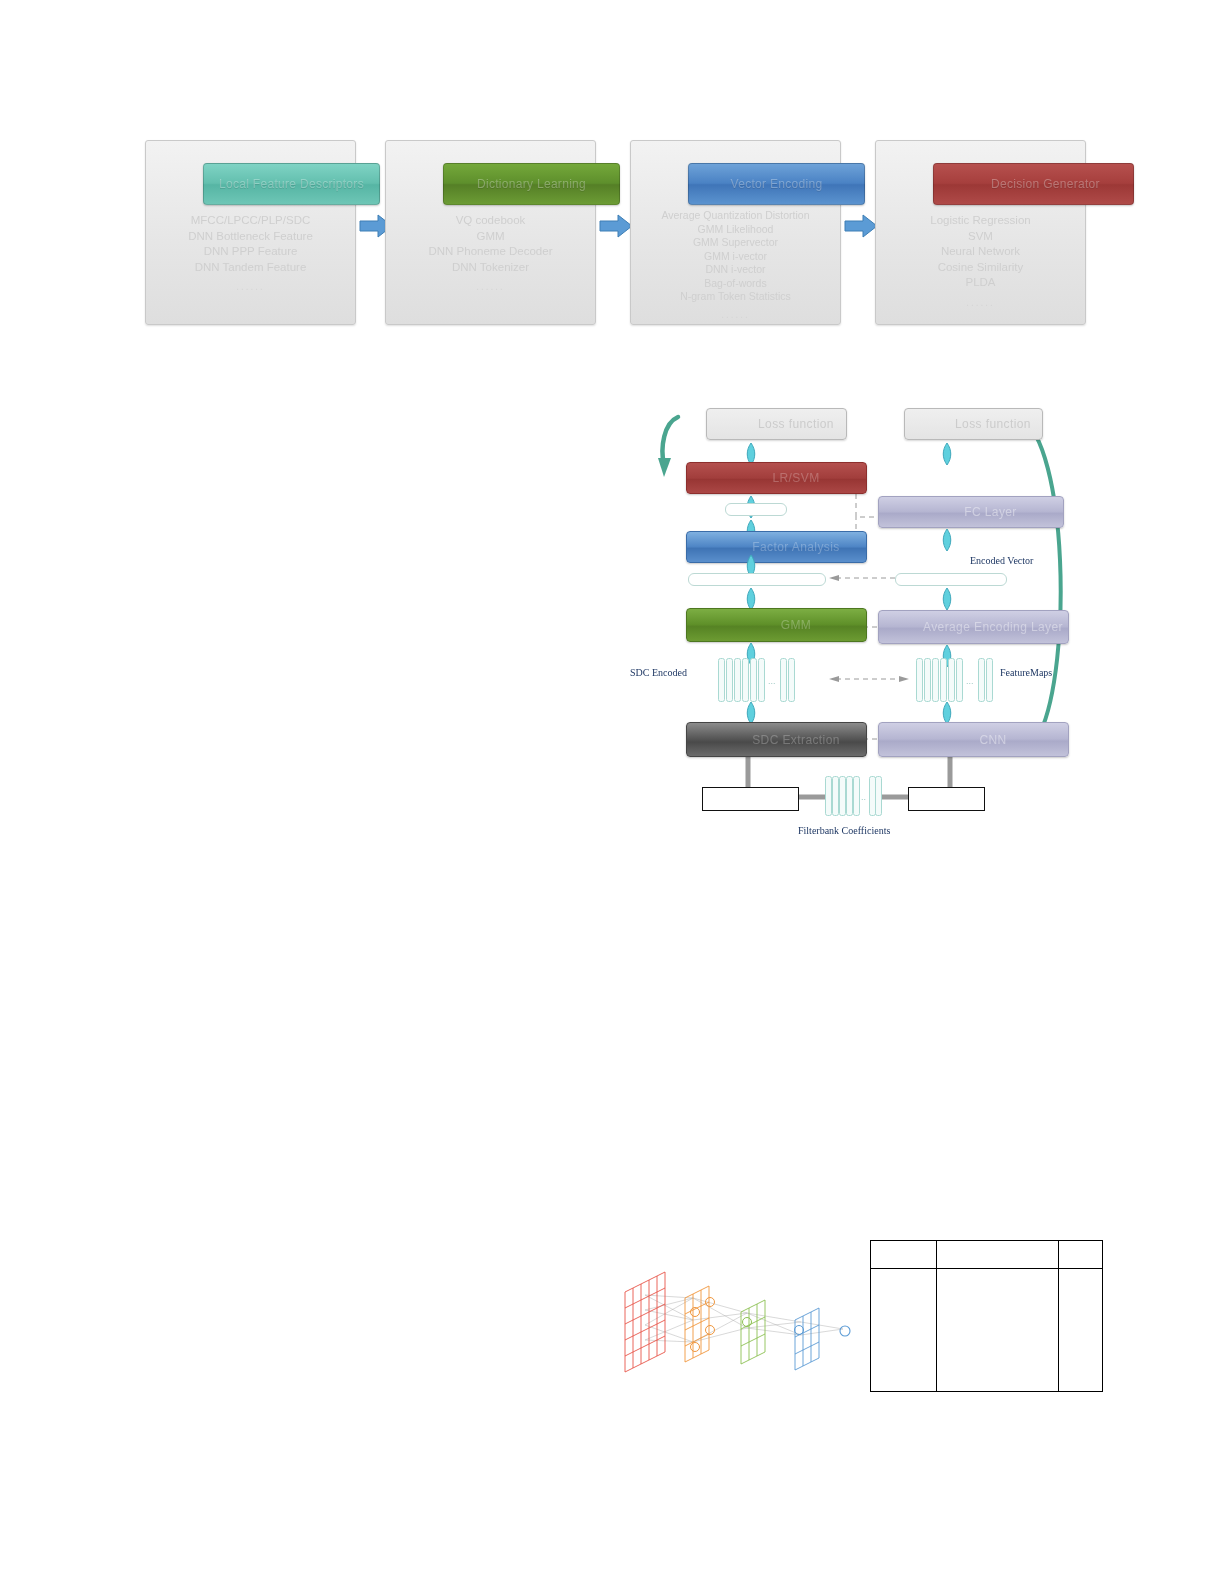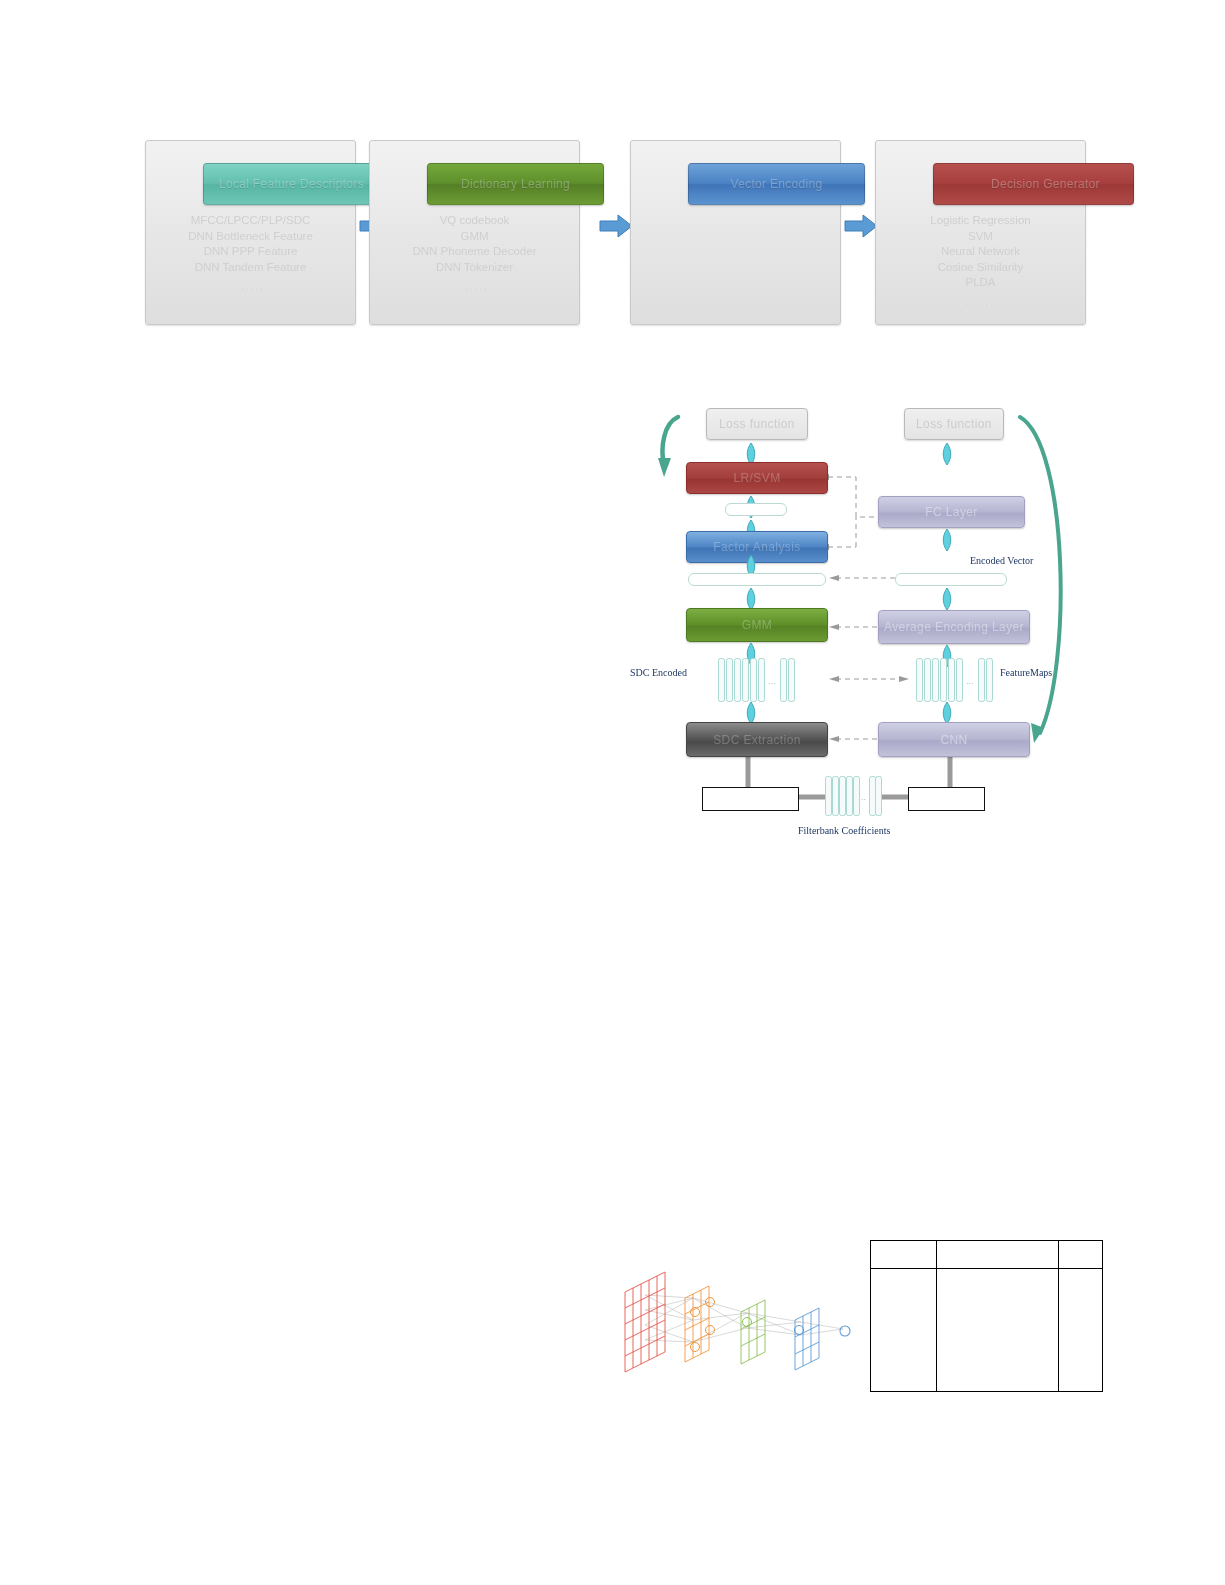--- a/index.html
+++ b/index.html
@@ -47,20 +47,21 @@
   .arrow-blue svg{display:block;}
 
   
   .arch{position:absolute;left:620px;top:395px;width:470px;height:455px;}
 
   .abox{
     position:absolute;border-radius:4px;
     display:flex;align-items:center;justify-content:center;
     font-size:12px;letter-spacing:.4px;white-space:nowrap;overflow:hidden;
     box-shadow:0 1px 2px rgba(0,0,0,.22);
+    padding-left:39px;
   }
   .abox.loss{
     background:linear-gradient(to bottom,#efefef 0%,#e4e4e4 100%);
     border:1px solid #b9b9b9;color:#cccccc;
     box-shadow:0 1px 2px rgba(0,0,0,.16);
   }
   .abox.red{background:linear-gradient(to bottom,#b4504e 0%,#a23e3c 50%,#983634 55%,#ab4745 100%);
     border:1px solid #8d2f2d;color:rgba(255,255,255,.24);}
   .abox.blue{background:linear-gradient(to bottom,#7fb0e0 0%,#4f86c6 48%,#3f74b5 55%,#5a8fcc 100%);
     border:1px solid #3a6ca8;color:rgba(255,255,255,.26);}
@@ -113,39 +114,49 @@
         <div class="ellip">......</div>
       </div>
     </div>
 
     <div class="arrow-blue" style="left:213px;">
       <svg width="36" height="28" viewBox="0 0 36 28">
           <path d="M2 9 H20 V3 L34 14 L20 25 V19 H2 Z" fill="#5b9bd5" stroke="#3e7fb5" stroke-width="1"></path>
         </svg>
     </div>
 
-    <div class="stage" style="left:224px;">
+    <div class="stage" style="left:240px;">
       <div class="stage-hdr hdr-green">Dictionary Learning</div>
       <div class="stage-body">
         <div>VQ codebook</div>
         <div>GMM</div>
         <div>DNN Phoneme Decoder</div>
         <div>DNN Tokenizer</div>
         <div class="ellip">......</div>
       </div>
     </div>
 
     <div class="arrow-blue" style="left:453px;">
       <svg width="36" height="28" viewBox="0 0 36 28">
           <path d="M2 9 H20 V3 L34 14 L20 25 V19 H2 Z" fill="#5b9bd5" stroke="#3e7fb5" stroke-width="1"></path>
         </svg>
     </div>
 
     <div class="stage" style="left:485px;">
       <div class="stage-hdr hdr-blue">Vector Encoding</div>
+      <div class="stage-body" style="top:68px;font-size:10.5px;line-height:13.5px;">
+        <div>Average Quantization Distortion</div>
+        <div>GMM Likelihood</div>
+        <div>GMM Supervector</div>
+        <div>GMM i-vector</div>
+        <div>DNN i-vector</div>
+        <div>Bag-of-words</div>
+        <div>N-gram Token Statistics</div>
+        <div class="ellip">......</div>
+      </div>
     </div>
 
     <div class="arrow-blue" style="left:698px;">
       <svg width="36" height="28" viewBox="0 0 36 28">
           <path d="M2 9 H20 V3 L34 14 L20 25 V19 H2 Z" fill="#5b9bd5" stroke="#3e7fb5" stroke-width="1"></path>
         </svg>
     </div>
 
     <div class="stage" style="left:730px;">
       <div class="stage-hdr hdr-red">Decision Generator</div>

